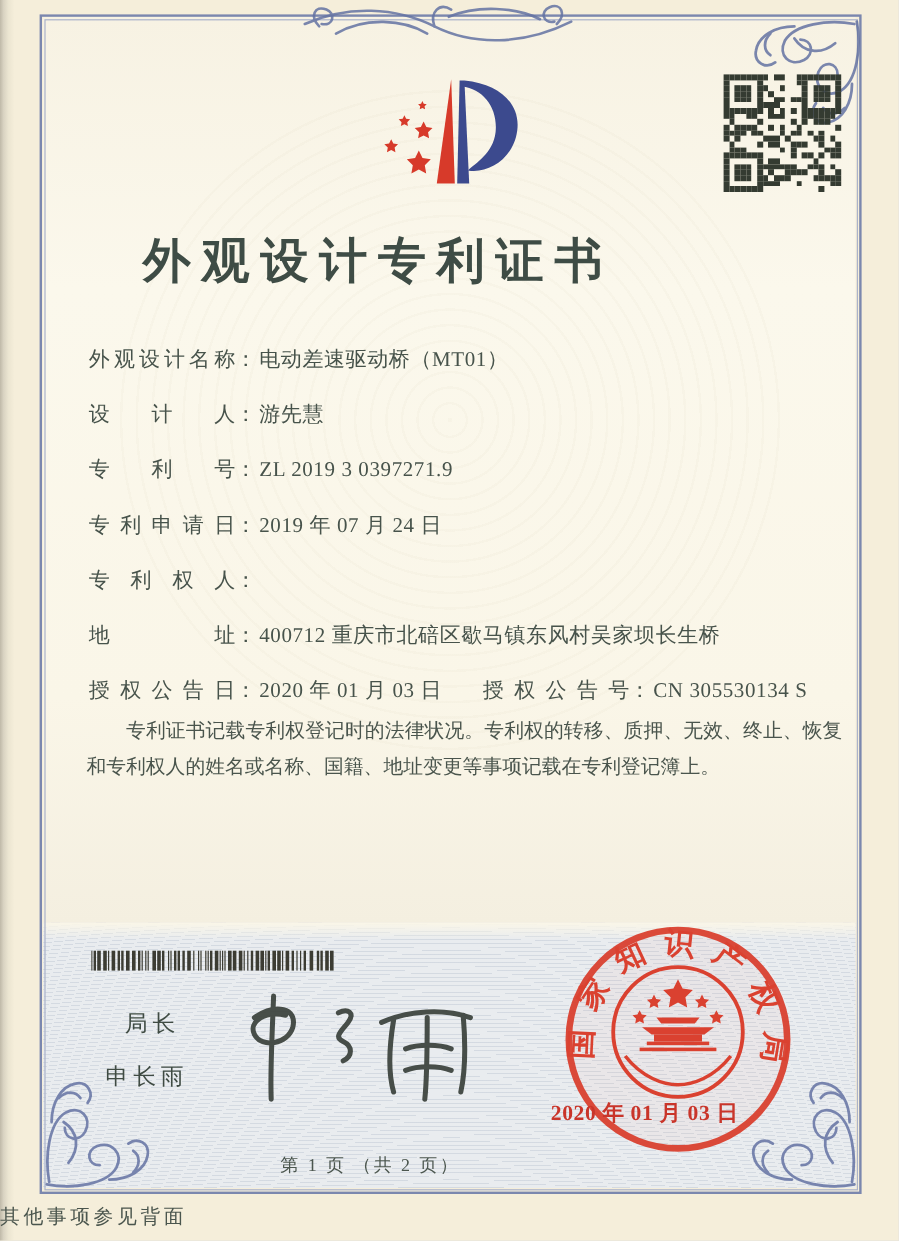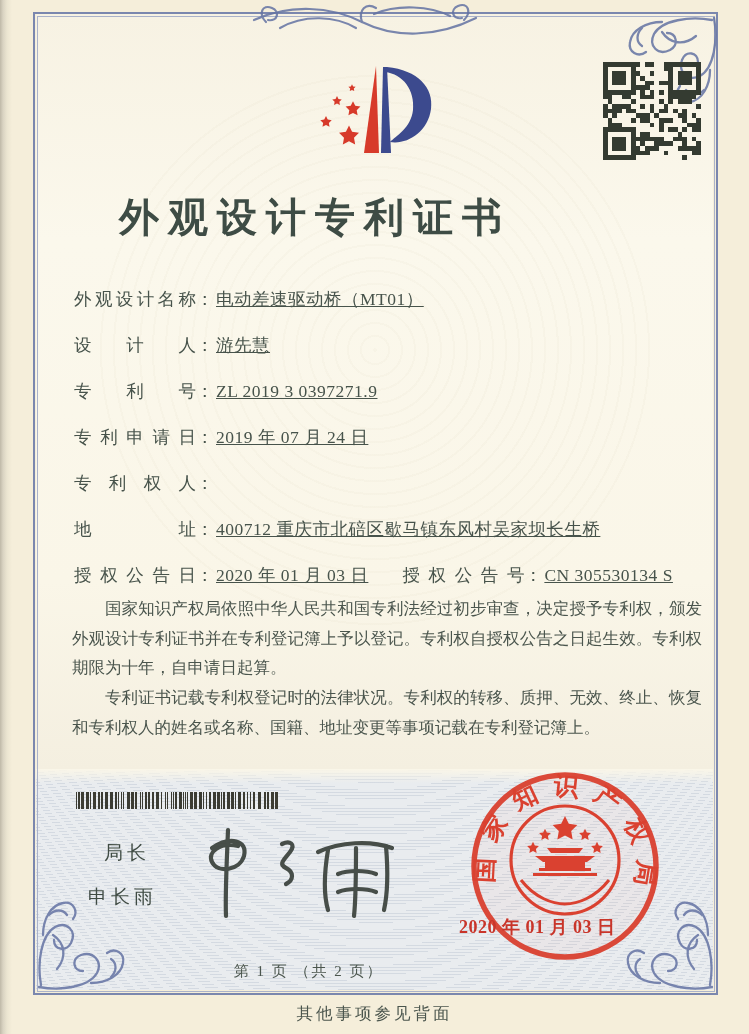--- a/index.html
+++ b/index.html
@@ -28,35 +28,35 @@
   .qr{position:absolute;left:603px;top:62px;width:98px;height:98px;display:grid;
       grid-template-columns:repeat(21,1fr);grid-auto-rows:1fr;}
   .qr i{display:block;}
   .qr i.qd{background:#343b31;}
   .title{position:absolute;left:0;width:630px;top:190px;text-align:center;font-size:40px;
       font-weight:700;letter-spacing:9px;color:#3e4c45;margin:0;}
   .fields{position:absolute;left:74px;top:287px;width:610px;font-size:17.5px;}
   .frow{display:flex;align-items:baseline;height:46px;}
   .flabel{display:inline-block;width:122px;text-align-last:justify;-moz-text-align-last:justify;}
   .fcolon{display:inline-block;width:20px;}
-  .fvalue{letter-spacing:.5px;white-space:nowrap;text-decoration:underline;}
+  .fvalue{letter-spacing:.5px;white-space:nowrap;}
   .fgroup2{margin-left:34px;display:flex;align-items:baseline;}
   .bodytext{position:absolute;left:72px;top:594px;width:630px;font-size:16.5px;line-height:1.8;
       text-align:justify;color:#4a554d;}
   .bodytext p{margin:0;text-indent:2em;}
   .barcode{position:absolute;left:76px;top:792px;width:208px;height:17px;font-size:0;overflow:hidden;}
   .barcode i{display:inline-block;height:100%;background:#3c3c33;vertical-align:top;}
   .sig-title{position:absolute;left:104px;top:840px;font-size:19px;letter-spacing:4px;color:#3f4b43;text-align:center;}
   .sig-name{position:absolute;left:88px;top:884px;font-size:19px;letter-spacing:4px;color:#3f4b43;}
   .sig-svg{position:absolute;left:190px;top:818px;}
   .seal{position:absolute;left:452px;top:764px;}
   .seal-date{position:absolute;left:459px;top:915px;font-size:18px;font-weight:700;color:#c9352a;letter-spacing:.5px;}
   .page-info{position:absolute;left:0;width:617px;top:962px;text-align:center;font-size:15px;
       letter-spacing:2px;color:#4b564e;}
-  .back-note{position:absolute;left:0;width:749px;top:1003px;text-align:center;font-size:16.5px;
+  .back-note{position:absolute;left:0;width:749px;top:1003px;text-align:left;font-size:16.5px;
       letter-spacing:3px;color:#4a554d;}
 </style>
 </head>
 <body>
 
 <svg width="0" height="0" style="position:absolute" aria-hidden="true">
   <defs>
     <path id="star" d="M0,-10 L2.94,-4.05 L9.51,-3.09 L4.76,1.55 L5.88,8.09 L0,5 L-5.88,8.09 L-4.76,1.55 L-9.51,-3.09 L-2.94,-4.05 Z"></path>
     <g id="flo" fill="none" stroke="#6473a3" stroke-width="2.3" stroke-linecap="round" opacity=".85">
       <path d="M116,116 C94,120 66,116 58,102 C52,90 62,80 74,84 C84,88 82,100 72,100"></path>
@@ -598,21 +598,20 @@
         <span class="fvalue">2020 年 01 月 03 日</span>
       <span class="fgroup2">
         <span class="flabel">授权公告号</span>
           <span class="fcolon">：</span>
           <span class="fvalue">CN 305530134 S</span>
       </span>
     </div>
   </div>
 
   <div class="bodytext">
-    <p>国家知识产权局依照中华人民共和国专利法经过初步审查，决定授予专利权，颁发外观设计专利证书并在专利登记簿上予以登记。专利权自授权公告之日起生效。专利权期限为十年，自申请日起算。</p>
     <p>专利证书记载专利权登记时的法律状况。专利权的转移、质押、无效、终止、恢复和专利权人的姓名或名称、国籍、地址变更等事项记载在专利登记簿上。</p>
   </div>
 
   <div class="barcode"><i style="width:1px;margin-right:1px"></i><i style="width:2px;margin-right:1px"></i><i style="width:3px;margin-right:2px"></i><i style="width:3px;margin-right:1px"></i><i style="width:1px;margin-right:2px"></i><i style="width:3px;margin-right:2px"></i><i style="width:2px;margin-right:1px"></i><i style="width:2px;margin-right:2px"></i><i style="width:3px;margin-right:2px"></i><i style="width:3px;margin-right:2px"></i><i style="width:2px;margin-right:1px"></i><i style="width:1px;margin-right:2px"></i><i style="width:1px;margin-right:1px"></i><i style="width:1px;margin-right:3px"></i><i style="width:3px;margin-right:1px"></i><i style="width:3px;margin-right:1px"></i><i style="width:2px;margin-right:3px"></i><i style="width:1px;margin-right:1px"></i><i style="width:1px;margin-right:2px"></i><i style="width:2px;margin-right:1px"></i><i style="width:2px;margin-right:2px"></i><i style="width:2px;margin-right:2px"></i><i style="width:3px;margin-right:2px"></i><i style="width:1px;margin-right:3px"></i><i style="width:1px;margin-right:1px"></i><i style="width:1px;margin-right:3px"></i><i style="width:1px;margin-right:1px"></i><i style="width:1px;margin-right:1px"></i><i style="width:2px;margin-right:2px"></i><i style="width:3px;margin-right:1px"></i><i style="width:1px;margin-right:1px"></i><i style="width:1px;margin-right:1px"></i><i style="width:1px;margin-right:2px"></i><i style="width:3px;margin-right:1px"></i><i style="width:3px;margin-right:2px"></i><i style="width:3px;margin-right:1px"></i><i style="width:1px;margin-right:2px"></i><i style="width:1px;margin-right:2px"></i><i style="width:2px;margin-right:2px"></i><i style="width:3px;margin-right:1px"></i><i style="width:3px;margin-right:1px"></i><i style="width:1px;margin-right:1px"></i><i style="width:2px;margin-right:2px"></i><i style="width:3px;margin-right:1px"></i><i style="width:3px;margin-right:1px"></i><i style="width:1px;margin-right:2px"></i><i style="width:3px;margin-right:2px"></i><i style="width:2px;margin-right:2px"></i><i style="width:1px;margin-right:2px"></i><i style="width:1px;margin-right:2px"></i><i style="width:2px;margin-right:3px"></i><i style="width:3px;margin-right:3px"></i><i style="width:2px;margin-right:1px"></i><i style="width:2px;margin-right:2px"></i><i style="width:3px;margin-right:1px"></i><i style="width:3px;margin-right:1px"></i></div>
 
   <div class="sig-title">局长</div>
   <div class="sig-name">申长雨</div>
 
   <svg class="sig-svg" width="215" height="105" viewBox="0 0 215 105" fill="none" stroke="#3a413b" stroke-width="4.2" stroke-linecap="round" opacity=".92">
     <path d="M22,30 C40,18 58,22 54,38 C50,52 28,56 22,44 C17,34 30,24 48,28"></path>

